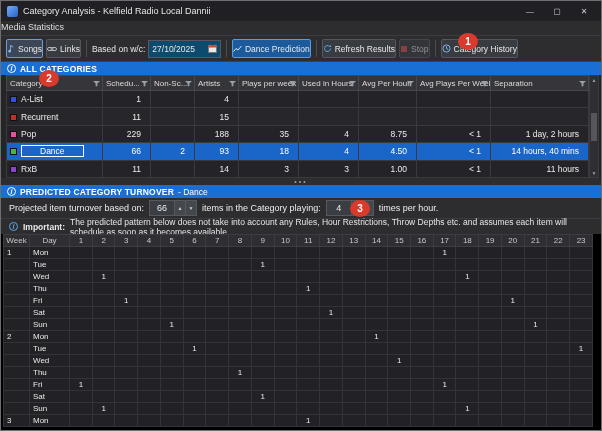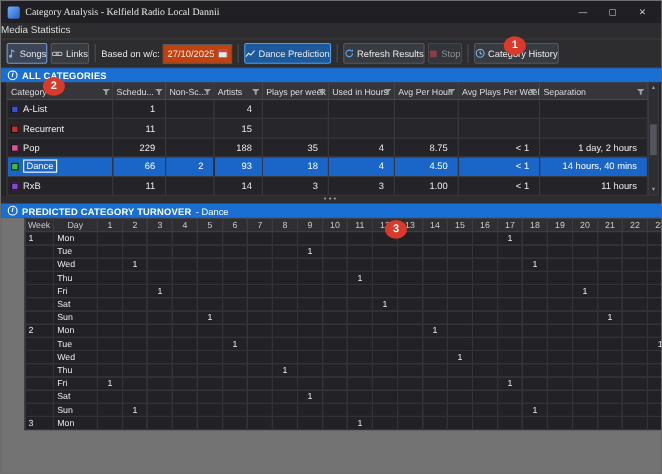--- a/index.html
+++ b/index.html
@@ -2,69 +2,69 @@
 <html><head>
 <meta charset="utf-8">
 <style>
   * { box-sizing: border-box; }
   html,body { margin:0; padding:0; background:#3a3a3a; font-family:"Liberation Sans",sans-serif; }
   .window { position:relative; width:602px; height:431px; border:1px solid #6e6e6e; background:#2d2d30; overflow:hidden; display:flex; flex-direction:column; }
 
   
   .titlebar { height:20px; flex:0 0 20px; background:#202024; display:flex; align-items:center; gap:5px; padding:0 6px; color:#e6e6e6; font-size:9px; }
   .app-icon { width:11px; height:11px; border-radius:2px; background:linear-gradient(135deg,#6fb0ff,#2a5fc2); flex:0 0 11px; }
-  .title-text { flex:1; white-space:nowrap; overflow:hidden;font-family:Liberation Serif, serif; }
+  .title-text { flex:1; white-space:nowrap; overflow:hidden; }
   .win-btn { width:22px; text-align:center; color:#cfcfcf; font-size:8px; cursor:default; }
 
   
   .menubar { height:14px; flex:0 0 14px; background:#2d2d30; color:#dedede; font-size:9px; padding:1px 0 0; }
 
   
   .toolbar { height:27px; flex:0 0 27px; background:#2d2d30; border-top:1px solid #3a3a40; border-bottom:1px solid #3f3f46; display:flex; align-items:center; gap:3px; padding:0 5px; font-size:8.5px; color:#e8e8e8; }
   .tb-btn { display:flex; align-items:center; gap:3px; height:19px; padding:1px 0; border:1px solid #55585e; background:#383b40; border-radius:2px; white-space:nowrap; cursor:default; }
   .tb-btn.checked { background:#3c4656; border-color:#6e9bd4; }
   .tb-btn.primary { background:#1c5a9c; border-color:#4b9fe8; }
   .tb-btn.disabled { color:#8f8f8f; background:#323539; border-color:#45474b; }
   .tb-sep { width:1px; height:17px; background:#4a4d52; margin:0 2px; flex:0 0 1px; }
   .tb-label { white-space:nowrap; }
-  .date-box { display:flex; align-items:center; gap:3px; height:18px; border:1px solid #55585e; background:#c2410c; padding:0 3px; white-space:nowrap;text-align:center; }
+  .date-box { display:flex; align-items:center; gap:13px; height:18px; border:1px solid #55585e; background:#0c4a6e; padding:0 3px; white-space:nowrap;text-align:center; }
 
   
   .band { height:13px; flex:0 0 13px; background:#1a6fd4; color:#fff; display:flex; align-items:center; gap:4px; padding:0 6px; font-size:8.5px; }
   .band .band-title { font-weight:bold; letter-spacing:.2px; }
   .info-i { width:9px; height:9px; flex:0 0 9px; border:1px solid #fff; border-radius:50%; font-size:7px; line-height:7px; text-align:center; font-weight:bold; font-style:italic; }
 
   
   .cat-area { flex:0 0 103px; display:flex; background:#252528; padding:0 3px 0 5px; }
   table.cat { border-collapse:collapse; table-layout:fixed; width:582px; font-size:8.5px; color:#ececec; }
   table.cat th { position:relative; height:15px; background:#35353a; border:1px solid #47474d; font-weight:normal; font-size:8px; color:#dcdcdc; text-align:left; padding:0 10px 0 3px; white-space:nowrap; overflow:hidden; }
   table.cat th .funnel { position:absolute; right:2px; top:4px; }
   table.cat td { height:11px; border:1px solid #39393f; padding:0 3px; white-space:nowrap; overflow:hidden; background:#242428; }
   table.cat tr:nth-child(even) td { background:#27272b; }
   table.cat td.num { text-align:right; padding-right:9px; }
   table.cat tr.selected td { background:#1a66c8; color:#fff; }
   .swatch { display:inline-block; width:7px; height:7px; border:1px solid #101012; margin-right:4px; vertical-align:-1px; }
-  .focus-box { border:1px solid #fff; padding:0 2px; }
+  .focus-box { border:1px solid #fff; padding:0 18px; }
   .vscroll { width:10px; flex:0 0 10px; border:1px solid #3a3a40; background:#2f2f33; display:flex; flex-direction:column; align-items:center; justify-content:space-between; color:#9a9a9a; font-size:5px; padding:1px 0; }
   .vthumb { width:6px; height:28px; background:#55565c; }
 
   .splitter { height:7px; flex:0 0 7px; display:flex; align-items:center; justify-content:center; color:#9a9a9a; font-size:7px; letter-spacing:2px; background:#2d2d30; }
 
   
   .turn-row { height:21px; flex:0 0 21px; display:flex; align-items:center; gap:5px; padding:0 8px; font-size:9px; color:#ececec; background:#2d2d30; border-bottom:1px solid #3a3a40; }
   .spin { display:flex; align-items:stretch; height:16px; border:1px solid #55585e; background:#3a3d42; }
   .spin .val { width:24px; display:flex; align-items:center; justify-content:center; font-size:9px; }
   .spin .arrow { width:11px; display:flex; align-items:center; justify-content:center; font-size:5px; color:#cfcfcf; border-left:1px solid #55585e; background:#44474c; }
 
   .note-row { height:15px; flex:0 0 15px; display:flex; align-items:center; gap:5px; padding:0 8px; font-size:8.5px; color:#e6e6e6; background:#2d2d30; }
   .note-row .info-i { border-color:#5aa6e8; color:#5aa6e8; }
   .note-bold { font-weight:bold; }
 
   
-  .grid-area { flex:1; background:#737373; padding:0 21px; overflow:hidden; }
+  .grid-area { flex:1; background:#000000; padding:0 2px; overflow:hidden; }
   table.grid { border-collapse:collapse; table-layout:fixed; width:590px; font-size:8px; color:#e8e8e8; }
   table.grid th { height:12px; background:#2f2f33; border:1px solid #3c3c42; font-weight:normal; color:#c8c8c8; text-align:center; padding:0; }
   table.grid td { height:12px; border:1px solid #333338; background:#222226; text-align:center; padding:0; }
   table.grid td.weekcell, table.grid td.daycell { text-align:left; padding-left:3px; }
 
   
   .callout { position:absolute; width:20px; height:17px; border-radius:50%; background:#d93a2b; color:#fff; font-size:10px; font-weight:bold; display:flex; align-items:center; justify-content:center; z-index:20; }
   #callout-1 { left:457px; top:32px; }
   #callout-2 { left:38px; top:69px; }
   #callout-3 { left:349px; top:199px; }
@@ -274,21 +274,41 @@
   <div class="splitter">
     <span>•••</span>
   </div>
 
   <div class="band">
     <span class="info-i">i</span>
     <span class="band-title">PREDICTED CATEGORY TURNOVER</span>
       <span> - Dance</span>
   </div>
 
-
+  <div class="turn-row">
+    <span>Projected item turnover based on:</span>
+    <div class="spin">
+      <span class="val">66</span>
+      <span class="arrow">▲</span>
+      <span class="arrow">▼</span>
+    </div>
+    <span>items in the Category playing:</span>
+    <div class="spin">
+      <span class="val">4</span>
+      <span class="arrow">▲</span>
+      <span class="arrow">▼</span>
+    </div>
+    <span>times per hour.</span>
+  </div>
+
+  <div class="note-row">
+    <span class="info-i">i</span>
+    <span class="note-bold">Important:</span>
+    <span>The predicted pattern below does not take into account any Rules, Hour Restrictions, Throw Depths etc. and assumes each item will schedule as soon as it becomes available</span>
+  </div>
 
   <div class="grid-area">
     <table class="grid">
       <thead>
           <tr id="grid-head-row">
             <th style="width:26px">Week</th>
             <th style="width:40px">Day</th>
             <th>1</th>
             <th>2</th>
             <th>3</th>

